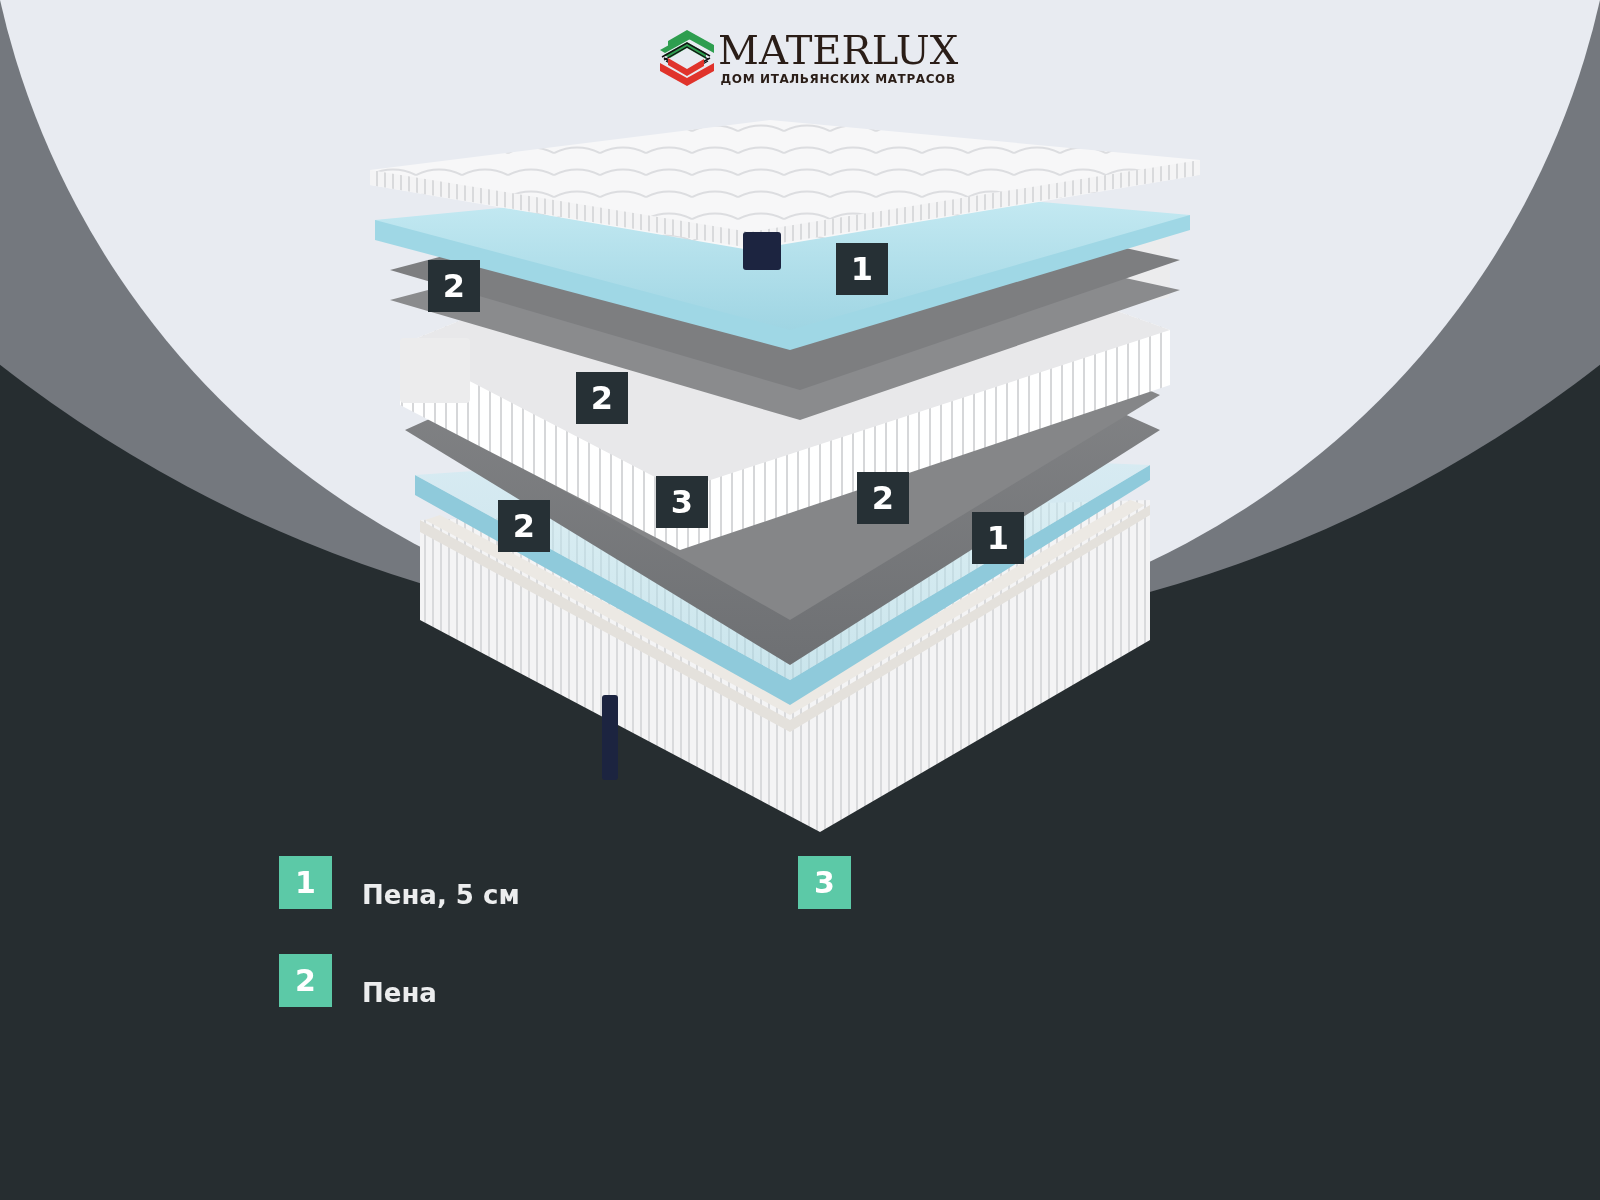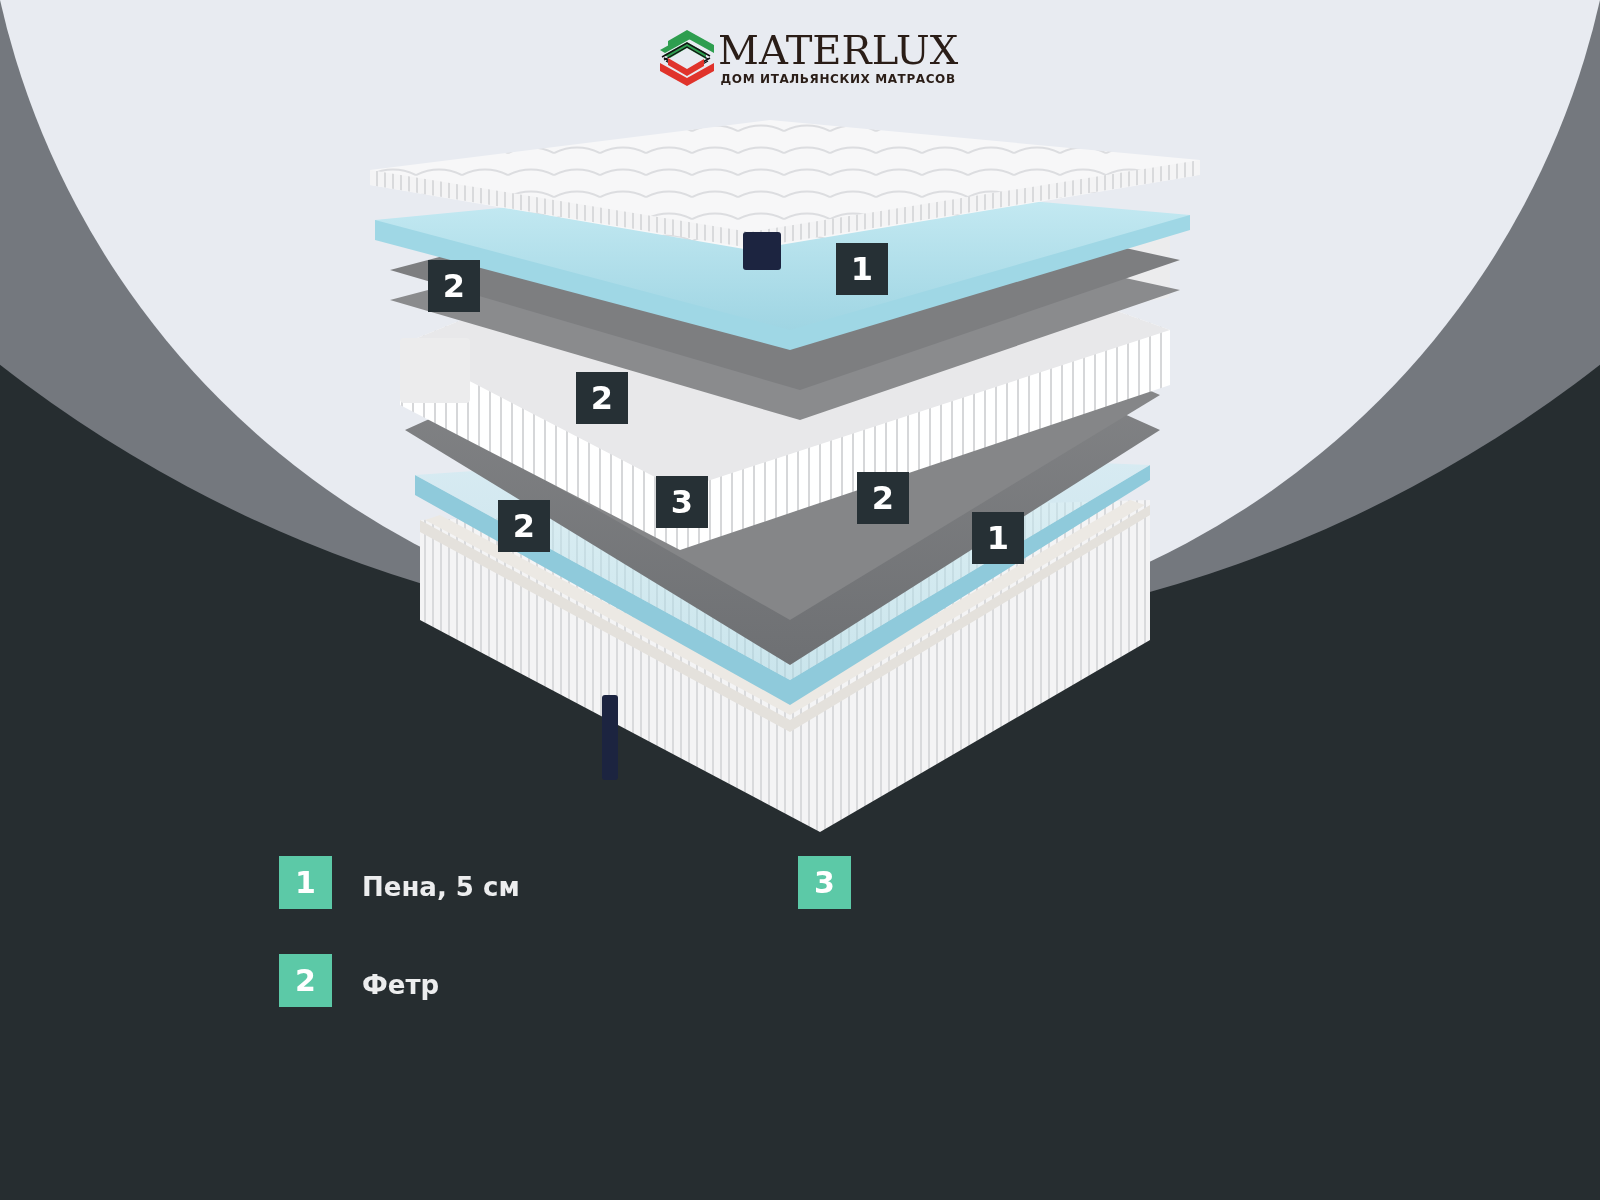--- a/index.html
+++ b/index.html
@@ -15,21 +15,21 @@
   .logo-word { font-family:"DejaVu Serif", serif; font-size:40px; line-height:44px; color:#2a1d17; letter-spacing:0px; }
   .logo-sub { font-family:"DejaVu Sans", sans-serif; font-size:12px; font-weight:bold; color:#2a1d17; letter-spacing:0.6px; margin-top:0px; }
 
   .product { position:absolute; left:370px; top:120px; width:850px; height:730px; }
 
   .callout { position:absolute; width:52px; height:52px; background:#263035; color:#fff; font-family:"DejaVu Sans", sans-serif; font-weight:bold; font-size:32px; display:flex; align-items:center; justify-content:center; }
 
   .legend-item { position:absolute; display:flex; align-items:flex-start; }
   .legend-badge { width:53px; height:53px; background:#5cc9a7; color:#fff; font-weight:bold; font-size:30px; display:flex; align-items:center; justify-content:center; flex-shrink:0; font-family:"DejaVu Sans", sans-serif; }
   .legend-label { color:#ecedee; font-weight:bold; font-size:26px; line-height:31px; margin-left:30px; font-family:"DejaVu Sans", sans-serif; }
-  .legend-label.single { margin-top:16px; }
+  .legend-label.single { margin-top:24px; }
   sup { font-size:16px; vertical-align:top; line-height:18px; }
 </style>
 </head>
 <body>
 
 <div class="bg-layer">
   <div class="ring ring-gray"></div>
   <div class="ring ring-light"></div>
 </div>
 
@@ -128,18 +128,18 @@
 <div class="callout" style="left:498px; top:500px;">2</div>
 <div class="callout" style="left:972px; top:512px;">1</div>
 
 <div class="legend-item" style="left:279px; top:856px;">
   <div class="legend-badge">1</div>
   <div class="legend-label single">Пена, 5 см</div>
 </div>
 
 <div class="legend-item" style="left:279px; top:954px;">
   <div class="legend-badge">2</div>
-  <div class="legend-label single">Фетр</div>
+  <div class="legend-label single">Пена</div>
 </div>
 
 <div class="legend-item" style="left:798px; top:856px;">
   <div class="legend-badge">3</div>
 </div>
 
 </body></html>

